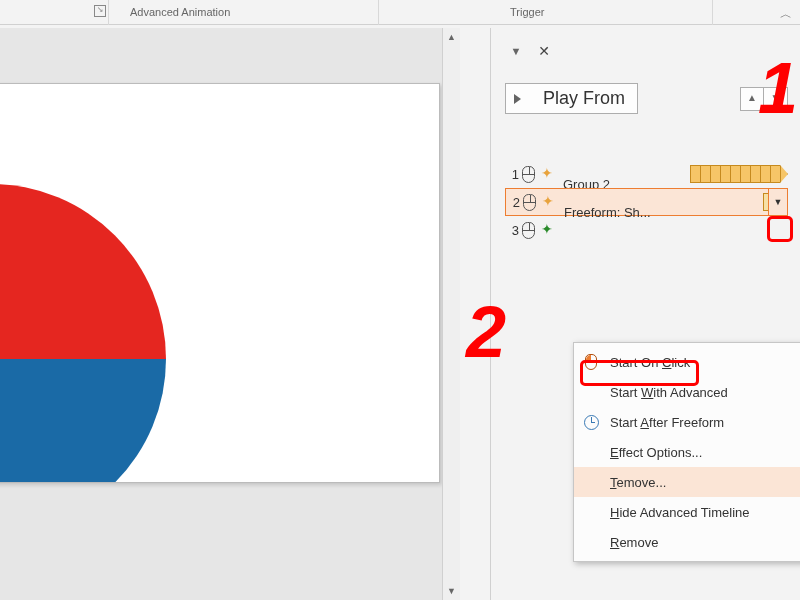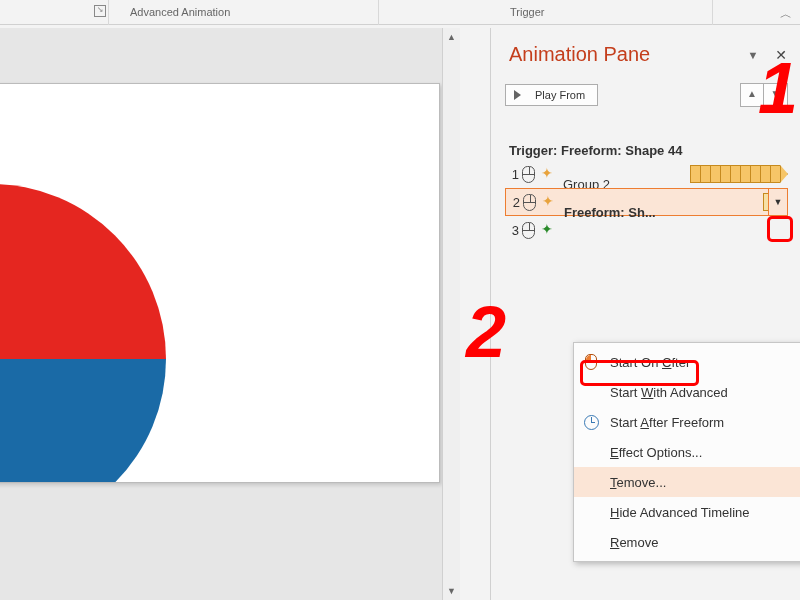--- a/index.html
+++ b/index.html
@@ -26,21 +26,21 @@
   .pie { position: absolute; left: -175px; top: 100px; width: 350px; height: 350px; border-radius: 50%; background: conic-gradient(from -90deg, #e52620 0deg 180deg, #1a6aa6 180deg 360deg); }
 
   
   .anim-pane { position: absolute; right: 0; top: 28px; width: 310px; bottom: 0; background: #f3f3f3; border-left: 1px solid #d0d0d0; }
   .pane-header { position: absolute; top: 15px; left: 18px; right: 12px; display: flex; align-items: center; }
   .pane-title { font-size: 20px; color: #c43e1c; font-weight: 400; flex: 1; }
   .pane-dd { width: 14px; text-align: center; color: #666; font-size: 11px; margin-right: 14px; }
   .pane-close { width: 14px; text-align: center; color: #444; font-size: 14px; font-weight: 300; }
 
   .play-row { position: absolute; top: 55px; left: 14px; right: 12px; display: flex; align-items: center; }
-  .play-btn { border: 1px solid #adadad; background: #fdfdfd; padding: 4px 12px 4px 8px; font-size: 11px; color: #333; display: flex; align-items: center; gap: 14px; }
+  .play-btn { border: 1px solid #adadad; background: #fdfdfd; padding: 4px 12px 4px 8px; font-size: 18px; color: #333; display: flex; align-items: center; gap: 22px; }
   .play-tri { width: 0; height: 0; border-top: 5px solid transparent; border-bottom: 5px solid transparent; border-left: 7px solid #646464; }
   .reorder { margin-left: auto; display: flex; }
   .reorder-btn { width: 24px; height: 24px; border: 1px solid #adadad; background: #fdfdfd; text-align: center; line-height: 20px; font-size: 10px; color: #666; }
   .reorder-btn + .reorder-btn { border-left: none; }
 
   .trigger-label { position: absolute; top: 115px; left: 18px; font-size: 13px; font-weight: bold; color: #333; }
 
   .anim-list { position: absolute; top: 132px; left: 14px; right: 12px; }
   .anim-row { display: flex; align-items: center; height: 28px; font-size: 13px; color: #333; position: relative; }
   .anim-row.selected { background: #fbe5d6; border: 1px solid #ed7d31; }
@@ -94,70 +94,68 @@
     <div class="pie"></div>
   </div>
   <div class="slide-scrollbar">
     <div class="slide-scroll-up">▲</div>
     <div class="slide-scroll-down">▼</div>
   </div>
 </div>
 
 <div class="anim-pane">
   <div class="pane-header">
-    <div class="pane-title">Animation Pane</div>
     <div class="pane-dd">▼</div>
     <div class="pane-close">✕</div>
   </div>
 
   <div class="play-row">
     <button class="play-btn">
       <span class="play-tri"></span>
       <span>Play From</span>
     </button>
     <div class="reorder">
       <div class="reorder-btn">▲</div>
       <div class="reorder-btn">▼</div>
     </div>
   </div>
 
-  <div class="trigger-label">Trigger: Freeform: Shape 44</div>
 
   <div class="anim-list">
 
     <div class="anim-row">
       <span class="anim-num">1</span>
       <span class="mouse-icon"></span>
       <span class="effect-icon effect-spin">✦</span>
       <span class="anim-name">Group 2</span>
       <span class="timeline-bar bar1"></span>
     </div>
 
     <div class="anim-row selected">
       <span class="anim-num">2</span>
       <span class="mouse-icon"></span>
       <span class="effect-icon effect-spin">✦</span>
-      <span class="anim-name" style="max-width:98px;font-weight:bold;">Freeform: Sh...</span>
+      <span class="anim-name" style="max-width:98px;">Freeform: Sh...</span>
       <span class="timeline-bar bar2"></span>
       <span class="row-dd">▼</span>
     </div>
 
     <div class="anim-row">
       <span class="anim-num">3</span>
       <span class="mouse-icon"></span>
       <span class="effect-icon effect-enter">✦</span>
       <span class="anim-name"></span>
     </div>
 
     <div class="ctx-menu">
       <div class="ctx-item">
         <span class="ctx-icon">
             <span class="ctx-mouse"></span>
           </span>
-        <span><span>Start On </span><span class="ul">C</span><span>fter</span></span>
+        <span><span>Start On </span><span class="ul">C</span><span>lick</span></span>
       </div>
       <div class="ctx-item">
         <span><span>Start </span><span class="ul">W</span><span>ith Advanced</span></span>
       </div>
       <div class="ctx-item">
         <span class="ctx-icon">
             <span class="ctx-clock"></span>
           </span>
         <span><span>Start </span><span class="ul">A</span><span>fter Freeform</span></span>
       </div>

